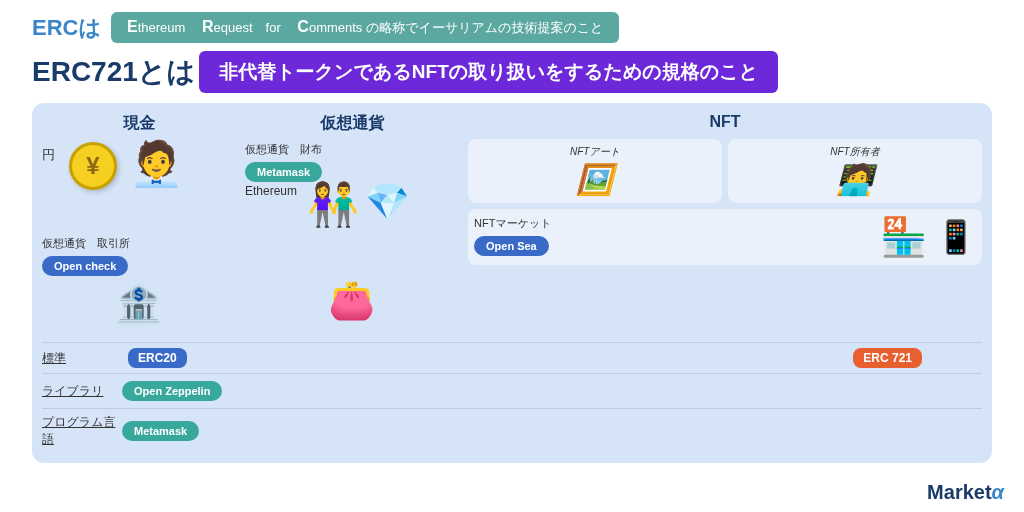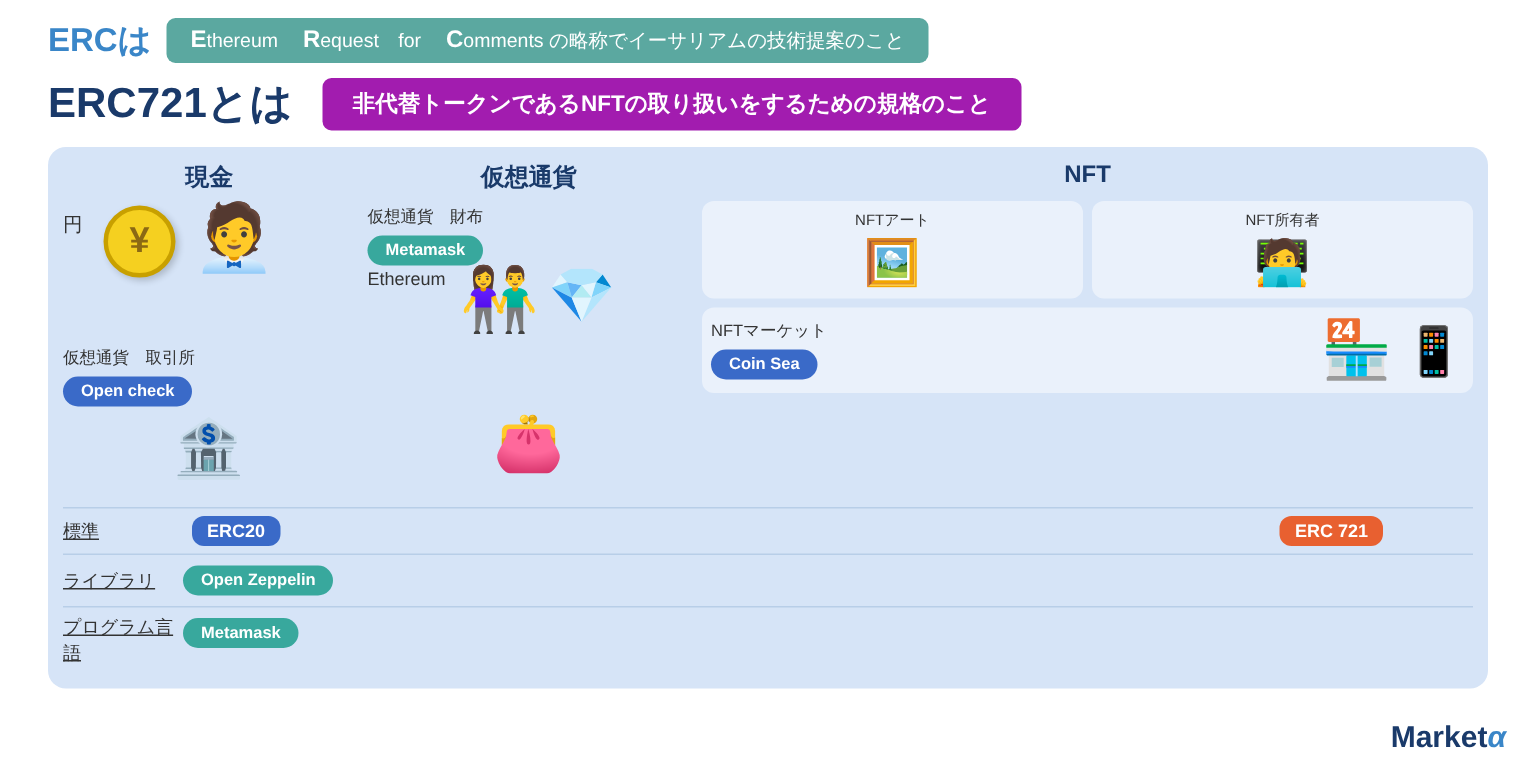--- a/index.html
+++ b/index.html
@@ -44,29 +44,29 @@
 
     .header-row2 {
       display: flex;
       align-items: center;
       margin-bottom: 10px;
     }
     .erc721-label {
       font-size: 28px;
       font-weight: bold;
       color: #1a3a6a;
-      margin-right: 20px;
+      margin-right: 4px;
       white-space: nowrap;
     }
     .erc721-desc-box {
-      background: #a21caf;
+      background: #6d28d9;
       border-radius: 6px;
       padding: 8px 20px;
       color: #fff;
-      font-size: 15px;
+      font-size: 19px;
       font-weight: bold;
     }
 
     .col-title {
       text-align: center;
       font-size: 16px;
       font-weight: bold;
       color: #1a3a6a;
       margin-bottom: 8px;
     }
@@ -227,35 +227,35 @@
           <div style="font-size:42px; line-height:1; margin-left:4px;">👫</div>
 
           <div style="font-size:36px; line-height:1;">💎</div>
         </div>
         <div style="margin-top:4px; font-size:38px; text-align:center;">👛</div>
       </div>
 
       <div class="col-nft-box">
         <div class="col-title">NFT</div>
 
-        <div style="display:flex; gap:6px; margin-bottom:6px;">
+        <div style="display:flex; gap:6px; margin-bottom:6px;font-style:italic;">
           <div style="background:#eaf1fb;border-radius:8px;padding:6px;text-align:center;flex:1;">
             <div style="font-size:10px;color:#333;margin-bottom:3px;">NFTアート</div>
             <div style="font-size:30px;">🖼️</div>
           </div>
           <div style="background:#eaf1fb;border-radius:8px;padding:6px;text-align:center;flex:1;">
             <div style="font-size:10px;color:#333;margin-bottom:3px;">NFT所有者</div>
             <div style="font-size:30px;">🧑‍💻</div>
           </div>
         </div>
 
         <div style="background:#eaf1fb;border-radius:8px;padding:6px;display:flex;align-items:center;gap:8px;">
           <div>
             <div style="font-size:11px;color:#333;margin-bottom:3px;">NFTマーケット</div>
-            <span class="tag-btn">Coin Sea</span>
+            <span class="tag-btn">Open Sea</span>
           </div>
           <div style="font-size:38px;margin-left:auto;">🏪</div>
           <div style="font-size:32px;">📱</div>
         </div>
       </div>
     </div>
 
     <div style="margin-top:8px;">
 
       <div class="info-row" style="border-top:1px solid #b8cee8; padding:5px 0; display:flex; align-items:center;">
@@ -263,21 +263,21 @@
         <span class="erc-badge">ERC20</span>
         <span style="flex:1;"></span>
         <span class="erc-badge orange" style="margin-right:60px;">ERC 721</span>
       </div>
 
       <div class="info-row" style="border-top:1px solid #b8cee8; padding:5px 0; display:flex; align-items:center;">
         <span class="info-label" style="width:80px;font-size:12px;color:#333;">ライブラリ</span>
         <span class="tag-btn teal">Open Zeppelin</span>
       </div>
 
-      <div class="info-row" style="border-top:1px solid #b8cee8; padding:5px 0; display:flex; align-items:flex-start;">
+      <div class="info-row" style="border-top:1px solid #b8cee8; padding:5px 0; display:flex; align-items:center;">
         <span class="info-label" style="width:80px;font-size:12px;color:#333;">プログラム言語</span>
         <span class="tag-btn teal">Metamask</span>
       </div>
     </div>
   </div>
 
   <div class="market-logo">
     <span class="market-text">Market</span><span class="alpha-text" style="font-style:italic;">α</span>
   </div>
 

